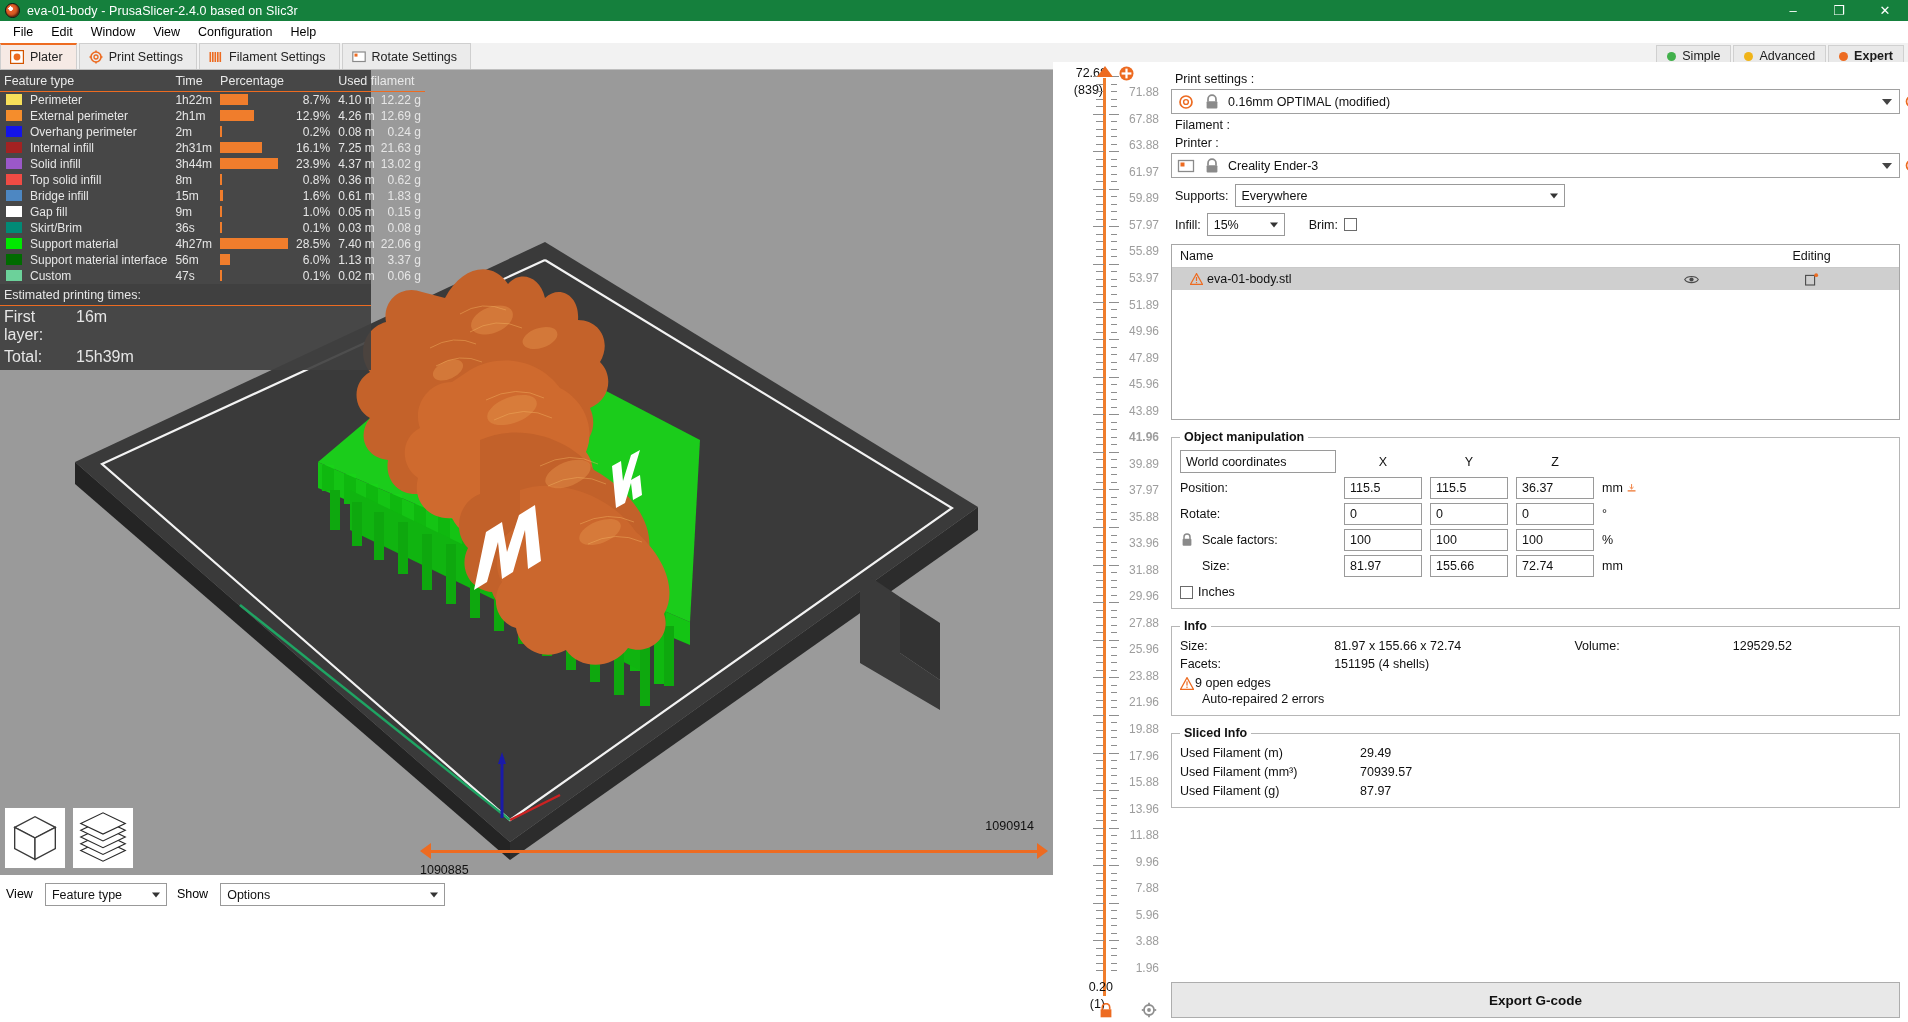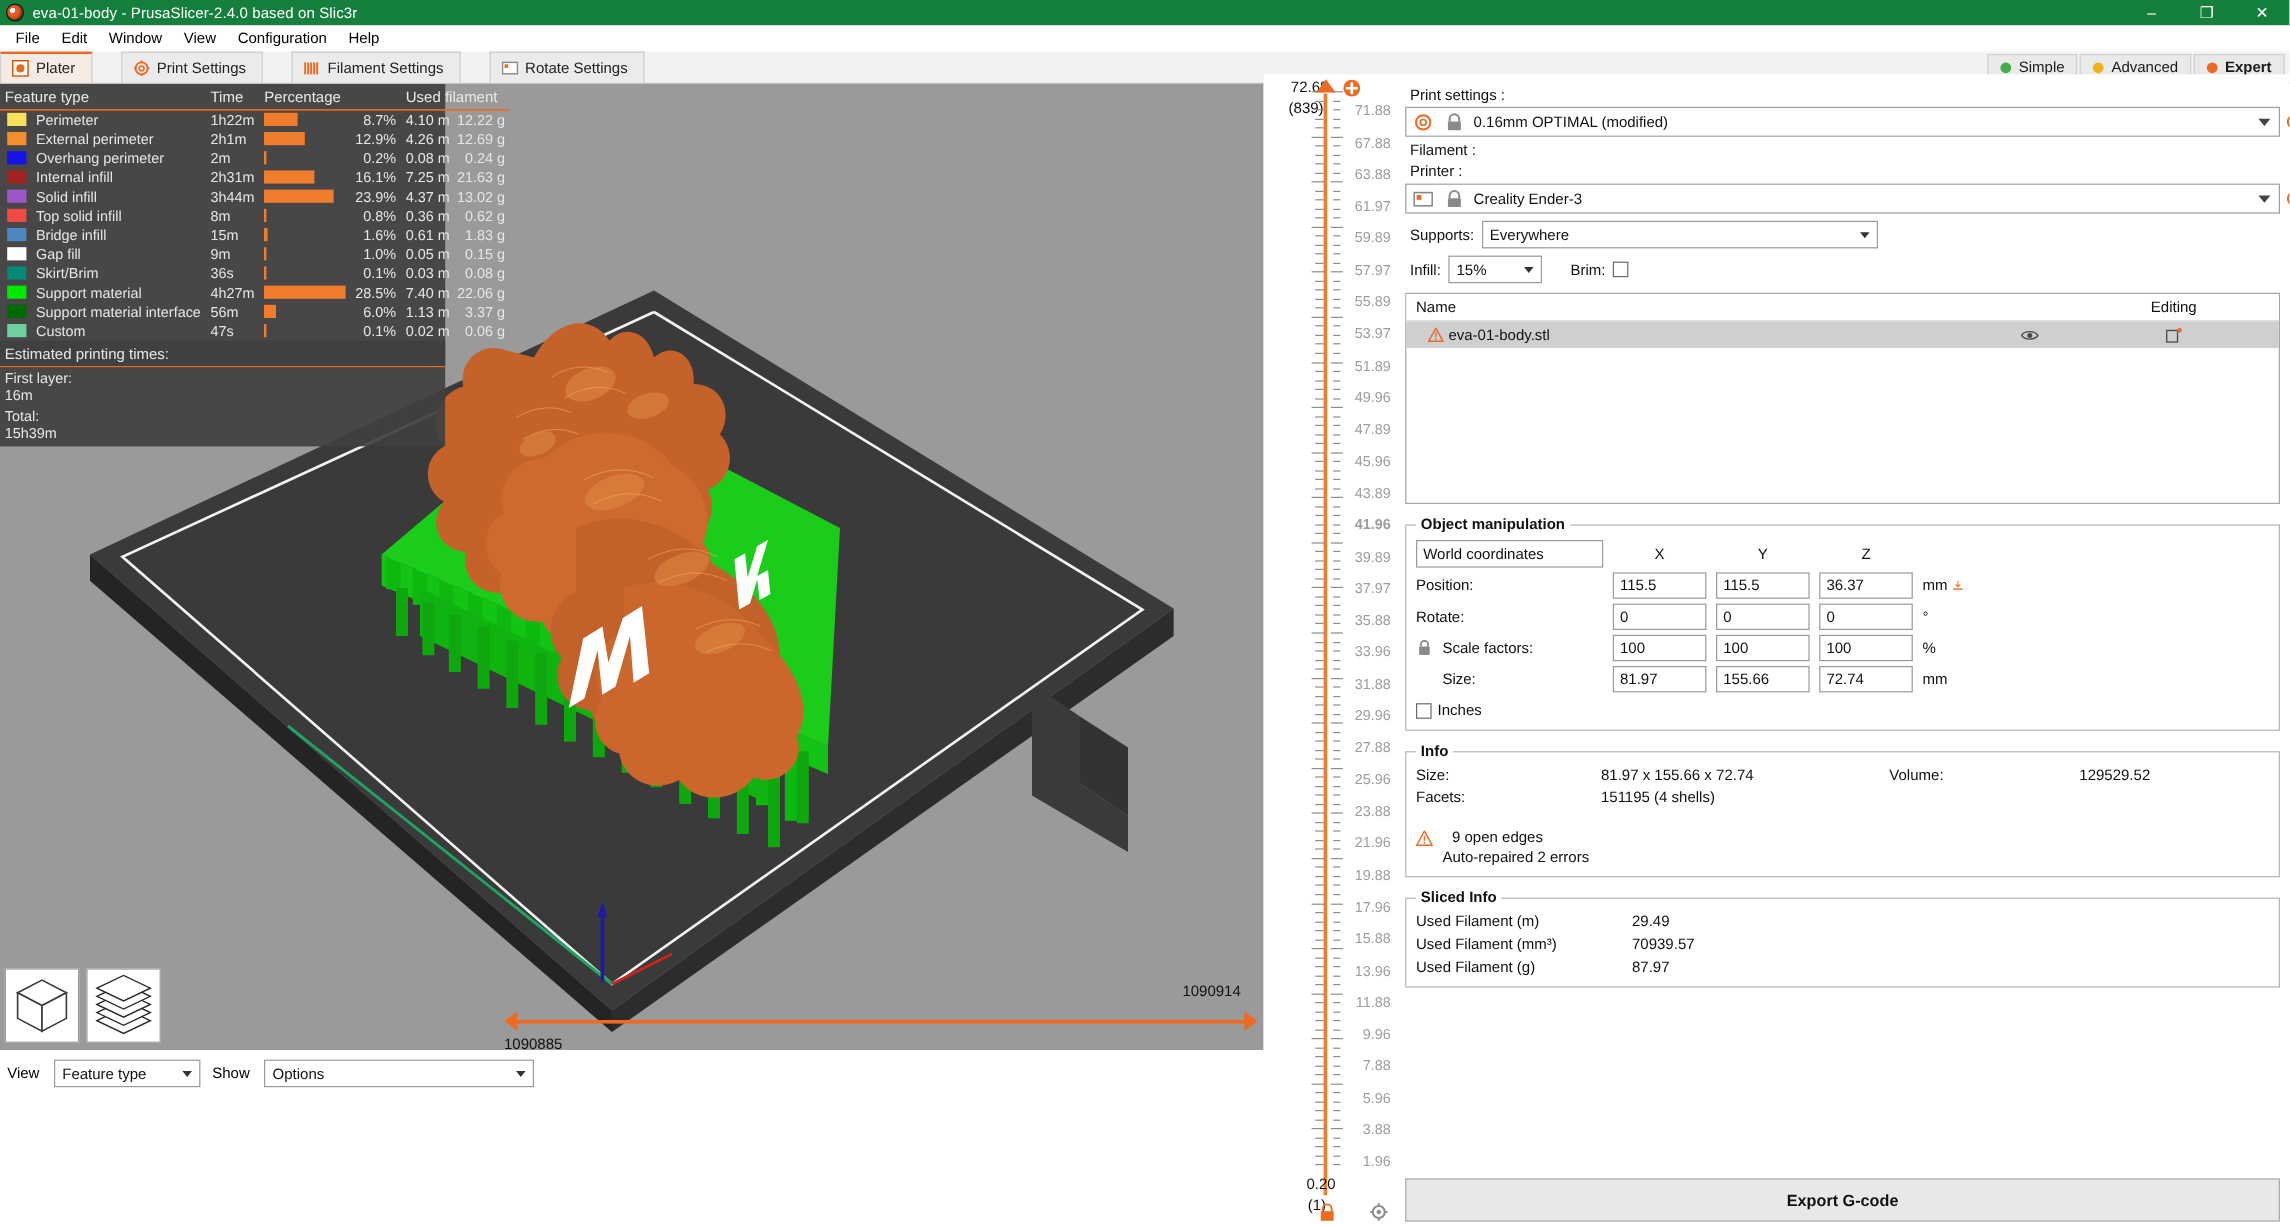--- a/index.html
+++ b/index.html
@@ -33,21 +33,21 @@
   
   .menubar {
     height: 22px; background: #ffffff; display: flex; align-items: center;
     font-size: 12.5px; color: #000; padding-left: 4px;
   }
   .menu-item { padding: 2px 9px; cursor: default; }
 
   
   .tabbar {
     height: 27px; background: #f2f2f2; display: flex; align-items: flex-end;
-    border-bottom: 1px solid #bfbfbf; position: relative; gap: 22px;
+    border-bottom: 1px solid #bfbfbf; position: relative;
   }
   .tab {
     height: 26px; display: flex; align-items: center; gap: 6px;
     padding: 0 13px 0 9px; font-size: 12.5px; color: #222;
     background: #ebebeb; border: 1px solid #cfcfcf; border-bottom: none;
     margin-right: 2px;
   }
   .tab.active {
     background: #f6eae5; border-top: 2px solid #ed6b21;
     padding-top: 0;
@@ -87,21 +87,21 @@
   .td-bar  { width: 62px; }
   .pbar { height: 11px; background: #f07d2c; display: inline-block; vertical-align: -1px; }
   .td-pct { text-align: right; width: 42px; }
   .td-m   { text-align: right; width: 42px; padding-right:2px !important;}
   .td-g   { text-align: right; width: 52px; }
 
   .est-head {
     border-top: 0; padding: 4px 4px 3px 4px; font-size: 12.5px;
     border-bottom: 1px solid #ed6b21; background: rgba(64,64,64,.92);
   }
-  .est-row { display: flex; font-size: 12px; padding: 2px 4px; flex-direction: column; }
+  .est-row { display: flex; font-size: 16px; padding: 2px 4px; }
   .est-lbl { width: 72px; }
 
   
   .viewcubes { position: absolute; left: 4px; bottom: 6px; display: flex; gap: 6px; }
   .vc {
     width: 62px; height: 62px; background: #ffffff; border: 1px solid #9b9b9b;
     display:block;
   }
 
   
@@ -199,21 +199,21 @@
   }
   .wc-combo {
     height: 23px; border: 1px solid #9a9a9a; background: #fff; display:flex; align-items:center;
     padding-left: 5px; position: relative; width: 156px;
   }
   .unit { font-size: 12.5px; }
   .cbrow { display: flex; align-items: center; gap: 5px; margin-top: 8px; }
   .checkbox { width: 13px; height: 13px; border: 1px solid #6b6b6b; background: #fff; flex:none; }
 
   .info-grid { display: grid; grid-template-columns: auto auto auto auto; gap: 4px 14px; font-size: 12.5px; }
-  .warn-line { display: flex; align-items: center; gap: 16px; margin-top: 20px; font-size: 12.5px; }
+  .warn-line { display: flex; align-items: center; gap: 1px; margin-top: 5px; font-size: 12.5px; }
   .sub-line { margin-left: 22px; font-size: 12.5px; margin-top: 2px; }
 
   .sliced-grid { display: grid; grid-template-columns: 170px auto; gap: 5px 10px; font-size: 12.5px; }
 
   .export-btn {
     position: absolute; left: 6px; right: 8px; bottom: 4px; height: 36px;
     background: #e8e8e8; border: 1px solid #adadad; display: flex;
     align-items: center; justify-content: center; font-size: 13.5px; font-weight: bold;
   }
 </style>

